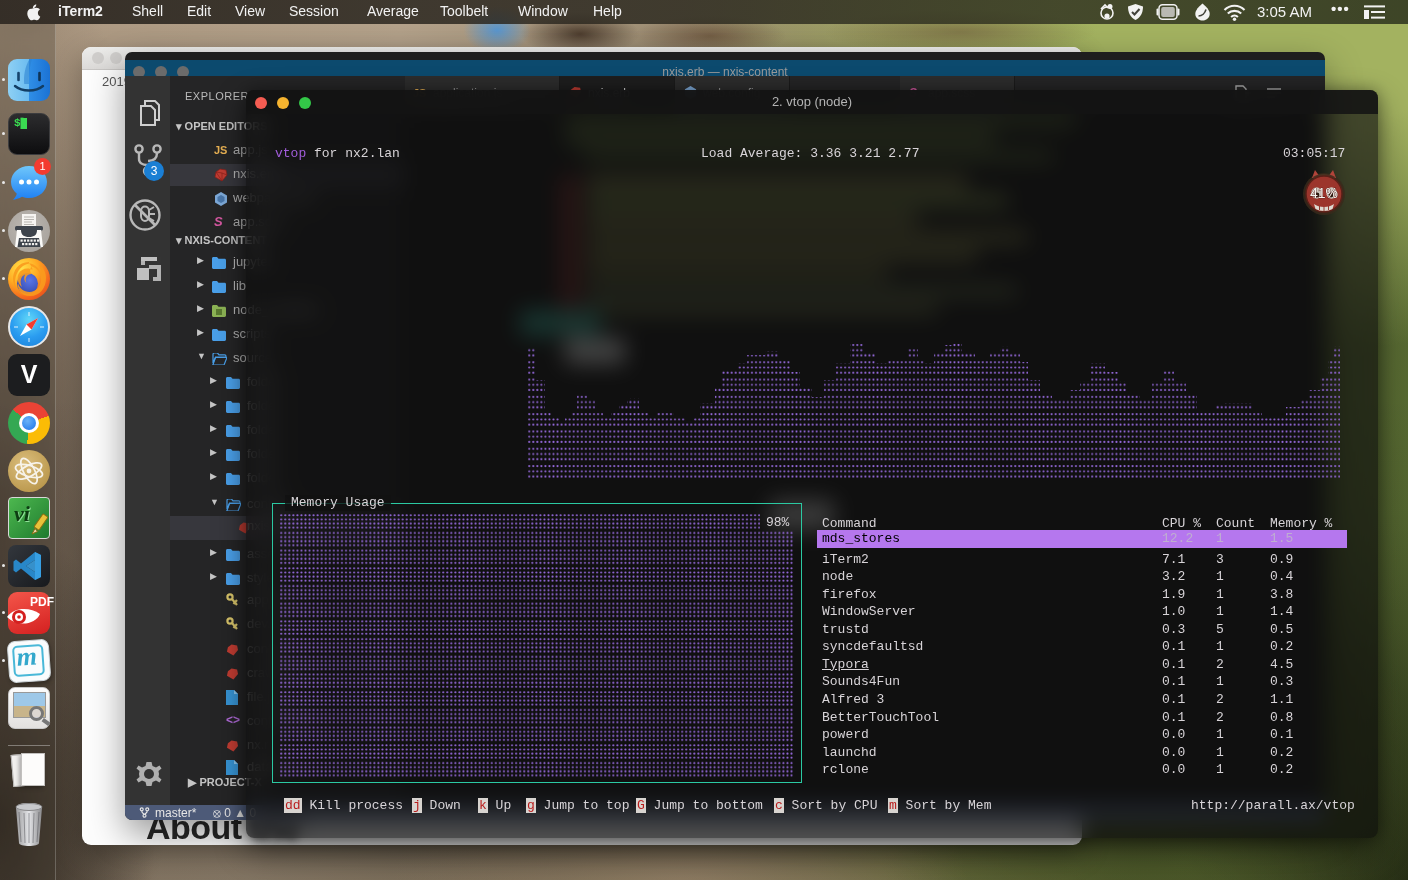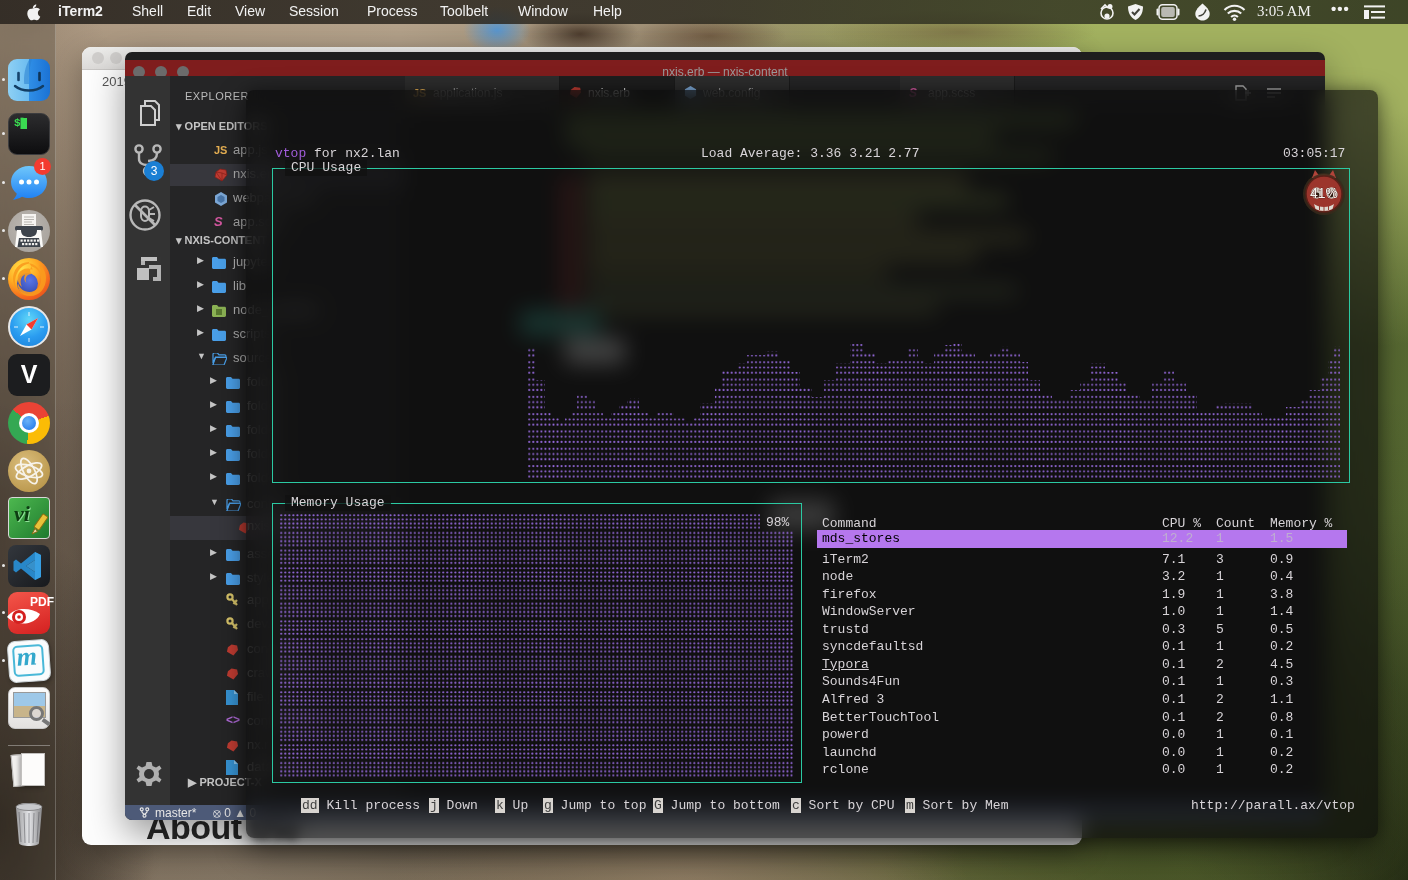--- a/index.html
+++ b/index.html
@@ -25,38 +25,38 @@
 #menubar .mi{position:absolute;top:3px;white-space:nowrap;}
 
 #dock{position:absolute;left:0;top:24px;width:56px;height:856px;background:rgba(70,60,50,.28);backdrop-filter:blur(9px);border-right:1px solid rgba(255,255,255,.22);}
 .dic{position:absolute;left:8px;width:42px;height:42px;}
 .dot{position:absolute;left:2px;width:3px;height:3px;border-radius:50%;background:#e8e8e8;}
 
 #wwin{position:absolute;left:82px;top:47px;width:1000px;height:798px;border-radius:9px;background:#fdfdfd;box-shadow:0 10px 28px rgba(0,0,0,.3);}
 #wwin .tb{position:absolute;left:0;top:0;right:0;height:23px;border-radius:9px 9px 0 0;background:linear-gradient(#ececea,#dcdad8);border-bottom:1px solid #c8c6c4;}
 
 #vsc{position:absolute;left:125px;top:52px;width:1200px;height:768px;border-radius:7px;background:#1e1e1e;box-shadow:0 14px 36px rgba(0,0,0,.4);overflow:hidden;}
-#vsc .tbar{position:absolute;left:0;top:8px;right:0;height:24px;background:#7f1d1d;}
+#vsc .tbar{position:absolute;left:0;top:8px;right:0;height:24px;background:#0c4a6e;}
 #vsc .tabs{position:absolute;left:280px;top:24px;right:0;height:34px;background:#252526;}
 .tab{position:absolute;top:0;height:34px;background:#2d2d2d;border-right:1px solid #1b1b1b;color:#969696;font-size:12px;line-height:34px;padding-left:28px;}
 .tab.act{background:#1e1e1e;color:#ddd;}
 #vsc .abar{position:absolute;left:0;top:24px;width:45px;bottom:15px;background:#333333;}
 #vsc .sbar{position:absolute;left:45px;top:24px;width:235px;bottom:15px;background:#252526;color:#c5c5c5;}
 #vsc .edit{position:absolute;left:280px;top:58px;right:0;bottom:15px;background:#1e1e1e;}
 #vsc .stat{position:absolute;left:0;bottom:0;right:0;height:15px;background:#4d5a78;color:#e6e6e6;font-size:11px;}
 .srow{position:absolute;left:0;right:0;height:22px;font-size:13px;color:#b5b5b5;white-space:nowrap;overflow:hidden;}
 
 #iterm{position:absolute;left:246px;top:90px;width:1132px;height:748px;border-radius:8px;overflow:hidden;background:rgba(8,8,8,.63);backdrop-filter:blur(11px) saturate(.9);box-shadow:0 12px 32px rgba(0,0,0,.48),0 0 16px rgba(0,0,0,.32);}
 #iterm .tb{position:absolute;left:0;top:0;right:0;height:24px;background:rgba(20,20,20,.88);color:#b4b4b4;font-size:13px;text-align:center;line-height:24px;}
 .tl{position:absolute;top:7px;width:12px;height:12px;border-radius:50%;}
 #term{position:absolute;left:0;top:24px;right:0;bottom:0;font-family:"Liberation Mono",monospace;font-size:13px;color:#d8d4d8;}
 .trow{position:absolute;white-space:pre;}
 .tbox{position:absolute;border:1px solid #2bc9a2;}
 .tlabel{position:absolute;top:-9px;background:rgba(17,17,17,.78);padding:0 6px;color:#d8d4d8;line-height:16px;}
-.key{background:#d8d4d0;color:#404040;padding:0 1px;margin-left:17px;}
+.key{background:#d8d4d0;color:#b91c1c;padding:0 1px;}
 </style></head><body>
 <div id="wall"></div>
 
 <div id="wwin">
   <div class="tb">
     <span class="abs" style="left:10px;top:5px;width:12px;height:12px;border-radius:50%;background:#cfcdcb;"></span>
     <span class="abs" style="left:28px;top:5px;width:12px;height:12px;border-radius:50%;background:#cfcdcb;"></span>
     <span class="abs" style="left:46px;top:5px;width:12px;height:12px;border-radius:50%;background:#cfcdcb;"></span>
   </div>
   <div class="abs" style="left:20px;top:27px;color:#555;font-size:13px;">2019</div>
@@ -344,27 +344,29 @@
           <circle cx="6" cy="9.5" r="1.6"></circle>
           <path d="M3 4 C3 7 5 7 6 8 M9 4 C9 6.5 7 7 6 8"></path>
         </g>
       </svg>
     <span class="abs" style="left:30px;top:1px;font-size:12px;">master*</span>
     <span class="abs" style="left:88px;top:1px;font-size:12px;">⦻ 0 ▲ 0</span>
   </div>
 </div>
 
 <div id="iterm">
+  <div class="tb">2. vtop (node)
+    <span class="tl" style="left:9px;background:#f45c52;"></span>
+    <span class="tl" style="left:31px;background:#f5b32f;"></span>
+    <span class="tl" style="left:53px;background:#33c748;"></span>
+  </div>
   <div id="term">
     <div class="trow" style="left:29px;top:32px;"><span style="color:#a25ddc;">vtop</span> for nx2.lan</div>
     <div class="trow" style="left:455px;top:32px;">Load Average: 3.36 3.21 2.77</div>
     <div class="trow" style="left:1037px;top:32px;">03:05:17</div>
-    <div class="tbox" style="left:26px;top:54px;width:1078px;height:315px;">
-        <span class="tlabel" style="left:12px;">CPU Usage</span>
-      </div>
     <svg class="abs" style="left:282px;top:229px;" width="812" height="136" viewBox="528 343 812 136">
       <defs>
           <pattern id="pcpu" x="528" y="343" width="4.05" height="17.3" patternUnits="userSpaceOnUse">
         <circle cx="1.2" cy="2" r="1.02" fill="#9468da"></circle>
             <circle cx="1.2" cy="7.2" r="1.02" fill="#9468da"></circle>
             <circle cx="1.2" cy="12.4" r="1.02" fill="#9468da"></circle>
       </pattern>
         </defs>
       <polygon points="528,479 528,347 535,347 535,380 545,380 545,411 551,411 551,417 559,417 559,423 565,423 565,417 571,417 571,411 577,411 577,394 587,394 587,400 595,400 595,411 603,411 603,417 611,417 611,411 619,411 619,405 627,405 627,398 639,398 639,411 648,411 648,417 656,417 656,411 664,411 664,411 674,411 674,417 685,417 685,423 693,423 693,417 700,417 700,403 715,403 715,388 722,388 722,370 737,370 737,363 747,363 747,355 765,355 765,351 778,351 778,360 790,360 790,372 800,372 800,388 812,388 812,397 824,397 824,380 836,380 836,363 850,363 850,344 864,344 864,352 876,352 876,363 887,363 887,357 908,357 908,349 918,349 918,357 925,357 925,363 934,363 934,352 945,352 945,345 953,345 953,343 962,343 962,352 975,352 975,360 990,360 990,352 1000,352 1000,346 1010,346 1010,352 1020,352 1020,362 1028,362 1028,380 1040,380 1040,395 1052,395 1052,400 1070,400 1070,390 1080,390 1080,381 1090,381 1090,363 1105,363 1105,372 1118,372 1118,381 1127,381 1127,392 1140,392 1140,400 1152,400 1152,381 1163,381 1163,370 1174,370 1174,381 1186,381 1186,395 1197,395 1197,410 1215,410 1215,405 1225,405 1225,403 1253,403 1253,410 1262,410 1262,417 1286,417 1286,407 1300,407 1300,400 1309,400 1309,390 1320,390 1320,378 1328,378 1328,360 1334,360 1334,346 1340,346 1340,479" fill="url(#pcpu)"></polygon>
     </svg>
@@ -479,21 +481,21 @@
 <div id="menubar">
   <svg class="mi" style="left:26px;top:4px;" width="15" height="17" viewBox="0 0 15 17">
       <path d="M7.6 4.2 C8.4 4.2 9.4 3.7 10.5 3.7 C11.9 3.7 13.2 4.4 13.9 5.5 C12.6 6.3 11.9 7.5 11.9 9 C11.9 10.7 12.9 12.1 14.3 12.7 C13.6 14.4 12.3 16.3 10.9 16.3 C10 16.3 9.3 15.8 8.2 15.8 C7.1 15.8 6.4 16.3 5.5 16.3 C3.8 16.3 1.3 12.8 1.3 9.5 C1.3 6.5 3.2 4.8 5.1 4.8 C6.1 4.8 7 4.2 7.6 4.2 Z" fill="#f2f2f2"></path>
       <path d="M10.2 0.3 C10.4 1.3 10 2.3 9.4 3 C8.8 3.7 7.8 4.2 6.9 4.1 C6.8 3.2 7.3 2.2 7.9 1.6 C8.5 0.9 9.5 0.4 10.2 0.3 Z" fill="#f2f2f2"></path>
     </svg>
   <span class="mi" style="left:58px;font-weight:bold;">iTerm2</span>
   <span class="mi" style="left:132px;">Shell</span>
   <span class="mi" style="left:187px;">Edit</span>
   <span class="mi" style="left:235px;">View</span>
   <span class="mi" style="left:289px;">Session</span>
-  <span class="mi" style="left:367px;">Process</span>
+  <span class="mi" style="left:367px;">Average</span>
   <span class="mi" style="left:440px;">Toolbelt</span>
   <span class="mi" style="left:518px;">Window</span>
   <span class="mi" style="left:593px;">Help</span>
   <svg class="mi" style="left:1097px;top:3px;" width="20" height="18" viewBox="0 0 20 18">
       <circle cx="10" cy="10" r="6" fill="none" stroke="#f2f2f2" stroke-width="1.6"></circle>
       <circle cx="10" cy="13" r="2.6" fill="#f2f2f2"></circle>
       <path d="M4 6 L8 2 L11 5" fill="none" stroke="#f2f2f2" stroke-width="1.6"></path>
       <circle cx="13" cy="3.5" r="2.5" fill="#f2f2f2"></circle>
     </svg>
   <svg class="mi" style="left:1126px;top:3px;" width="19" height="18" viewBox="0 0 19 18">
@@ -509,21 +511,21 @@
   <svg class="mi" style="left:1193px;top:3px;" width="19" height="18" viewBox="0 0 19 18">
       <path d="M9.5 0.5 C15 5 17.5 9 16.5 12.5 C15.5 16 12.5 17.5 9.5 17.5 C6.5 17.5 3.5 16 2.5 12.5 C1.5 9 4 5 9.5 0.5 Z" fill="#f2f2f2"></path>
       <path d="M5.5 13 C9 13 12 10 13 6.5" stroke="#42423a" stroke-width="1.6" fill="none"></path>
     </svg>
   <svg class="mi" style="left:1223px;top:4px;" width="23" height="17" viewBox="0 0 23 17">
       <path d="M1.5 6 A14 14 0 0 1 21.5 6" fill="none" stroke="#f2f2f2" stroke-width="2.1"></path>
       <path d="M4.8 9.6 A9.5 9.5 0 0 1 18.2 9.6" fill="none" stroke="#f2f2f2" stroke-width="2.1"></path>
       <path d="M8.1 13 A5 5 0 0 1 14.9 13" fill="none" stroke="#f2f2f2" stroke-width="2.1"></path>
       <circle cx="11.5" cy="15.3" r="1.7" fill="#f2f2f2"></circle>
     </svg>
-  <span class="mi" style="left:1257px;font-size:15px;font-family:Liberation Serif, serif;">3:05 AM</span>
+  <span class="mi" style="left:1257px;font-size:15px;">3:05 AM</span>
   <span class="mi" style="left:1331px;top:0px;font-size:15px;letter-spacing:1px;font-weight:bold;">•••</span>
   <svg class="mi" style="left:1364px;top:5px;" width="21" height="14" viewBox="0 0 21 14">
       <g stroke="#f2f2f2" stroke-width="2">
         <line x1="0" y1="1.4" x2="21" y2="1.4"></line>
         <line x1="7" y1="7" x2="21" y2="7"></line>
         <line x1="7" y1="12.6" x2="21" y2="12.6"></line>
       </g>
       <rect x="0" y="5" width="5" height="9" fill="#f2f2f2"></rect>
     </svg>
 </div>

